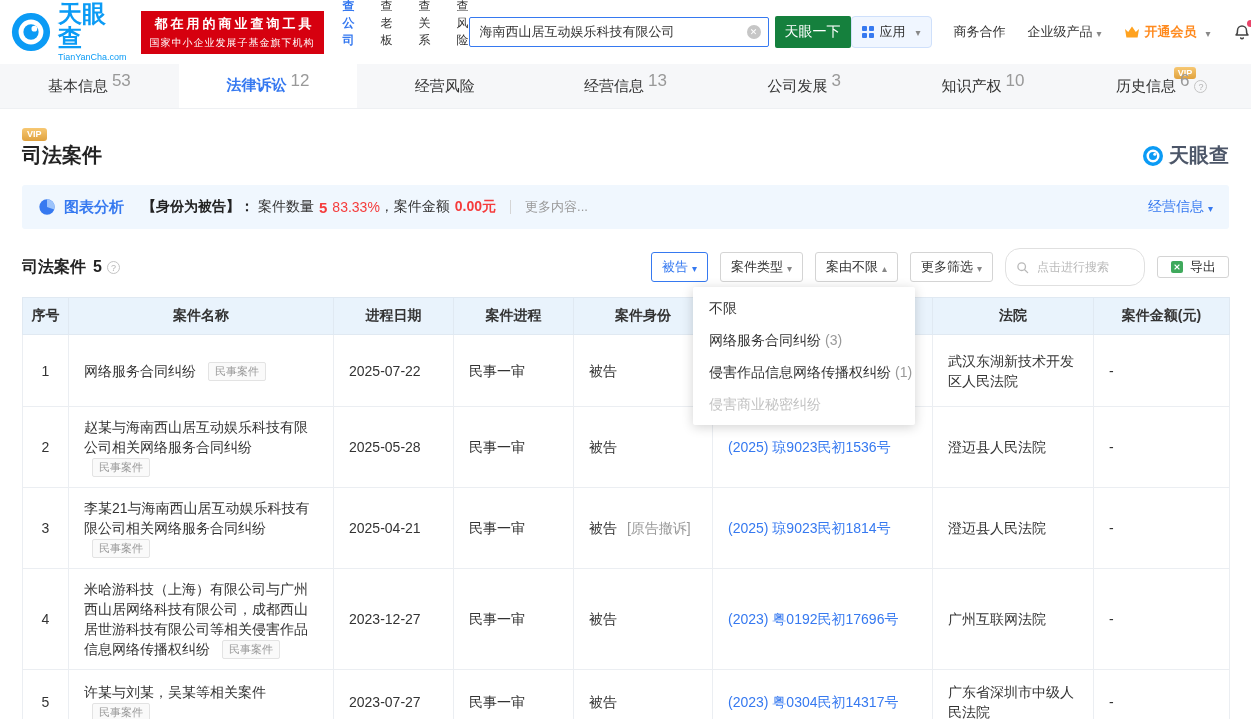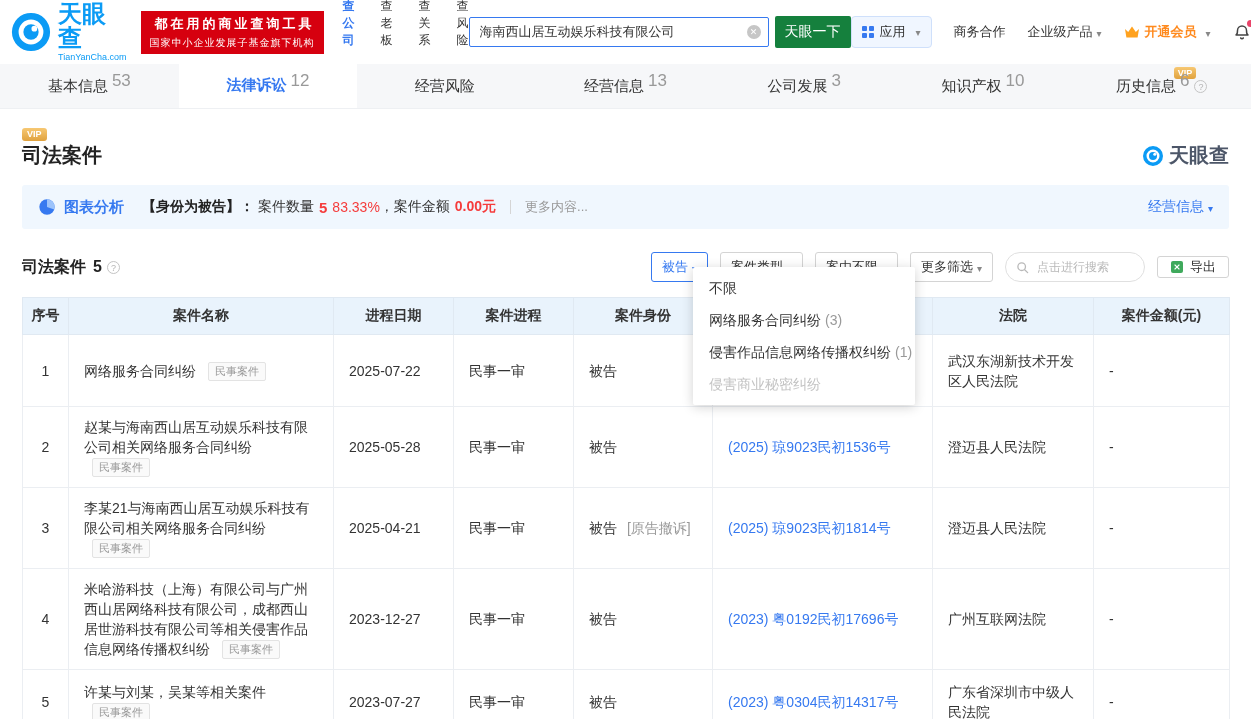--- a/index.html
+++ b/index.html
@@ -80,42 +80,42 @@
   .expand { margin-left:auto; color:#3679f0; font-size:14px; cursor:pointer; display:flex; align-items:center; }
 
   
   .ctrl { margin:22px 22px 0; display:flex; align-items:center; height:32px; }
   .ctitle, .ccount { font-size:16px; font-weight:bold; color:#222; }
   .ccount { margin-left:7px; }
   .cright { margin-left:auto; display:flex; align-items:center; gap:12px; }
   .fbtn { height:30px; padding:0 10px; border:1px solid #d4d4d4; border-radius:3px; background:#fff;
           font-size:13px; color:#333; display:flex; align-items:center; cursor:pointer; white-space:nowrap; }
   .fbtn.active { border-color:#3679f0; color:#3679f0; }
-  .csearch { width:140px; height:30px; border:1px solid #e0e0e0; border-radius:15px; display:flex;
+  .csearch { width:140px; height:38px; border:1px solid #e0e0e0; border-radius:15px; display:flex;
              align-items:center; padding:0 10px; gap:6px; background:#fff; }
   .csearch input { border:none; outline:none; flex:1; font-size:12px; min-width:0; color:#333; }
   .csearch input::placeholder { color:#b9b9b9; }
   .export { height:22px; padding:0 12px; border:1px solid #d4d4d4; border-radius:3px; background:#fff;
             display:flex; align-items:center; gap:6px; font-size:13px; color:#333; cursor:pointer; }
 
   
   table.cases { width:1207px; margin:14px 22px 0; border-collapse:collapse; table-layout:fixed; }
   .cases th { background:#e9f3fc; font-size:14px; color:#333; font-weight:bold; height:37px;
               border:1px solid #e0e9f2; text-align:center; padding:0 6px; }
   .cases td { border:1px solid #ebeef2; font-size:14px; color:#333; padding:10px 15px;
               vertical-align:middle; line-height:20px; }
   td.idx { text-align:center; padding:10px 4px; }
   .tag { display:inline-block; border:1px solid #e3e3e3; background:#fafafa; color:#999; font-size:11px;
          padding:1px 6px; border-radius:2px; margin-left:8px; white-space:nowrap; line-height:15px; vertical-align:1px; }
   .link { color:#3679f0; cursor:pointer; text-decoration:none; }
   .extra { color:#999; margin-left:6px; }
   tr.r1 { height:72px; } tr.r2 { height:60px; } tr.r3 { height:60px; } tr.r4 { height:100px; } tr.r5 { height:64px; }
 
   
-  .drop { position:absolute; left:693px; top:267px; width:222px; background:#fff;
+  .drop { position:absolute; left:693px; top:287px; width:222px; background:#fff;
           box-shadow:0 2px 12px rgba(0,0,0,0.18); border-radius:2px; padding:5px 0; z-index:20; }
   .ditem { height:32px; line-height:32px; padding:0 16px; font-size:14px; color:#333;
            cursor:pointer; white-space:nowrap; }
   .ditem .cnt { color:#999; margin-left:4px; }
   .ditem.disabled { color:#c3c3c3; cursor:default; }
 </style>
 </head>
 <body>
 
 <div class="page">

